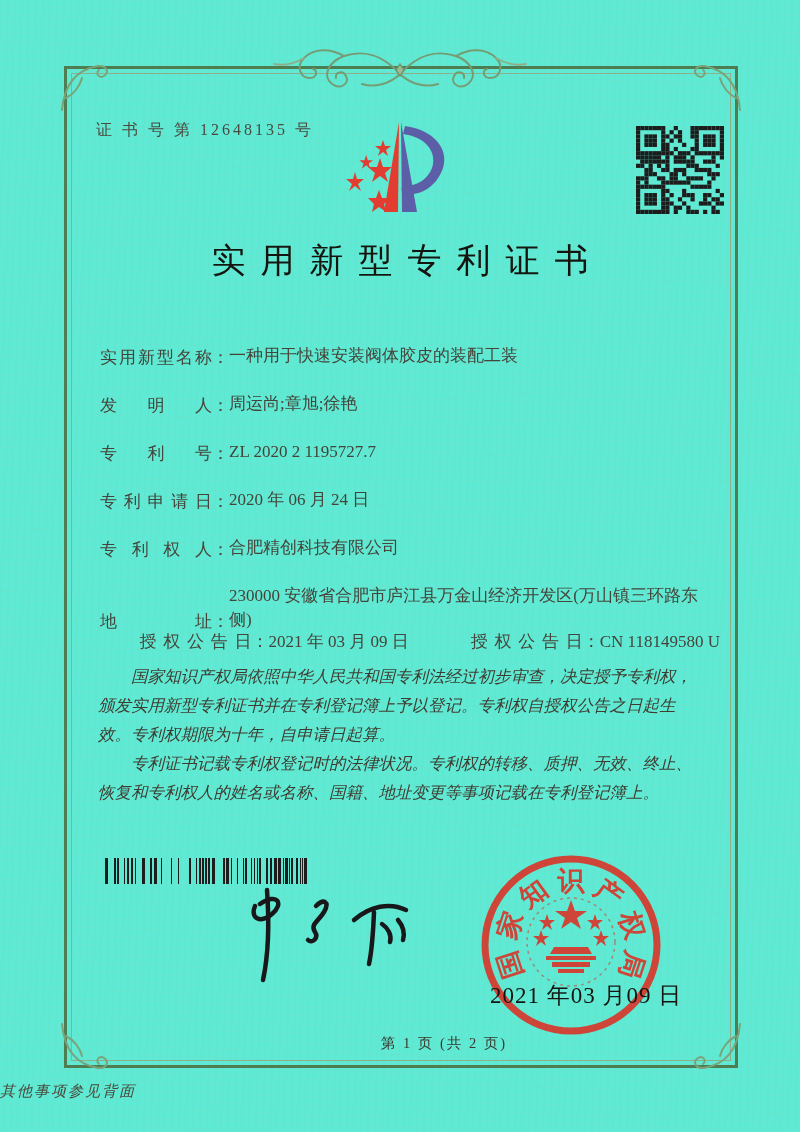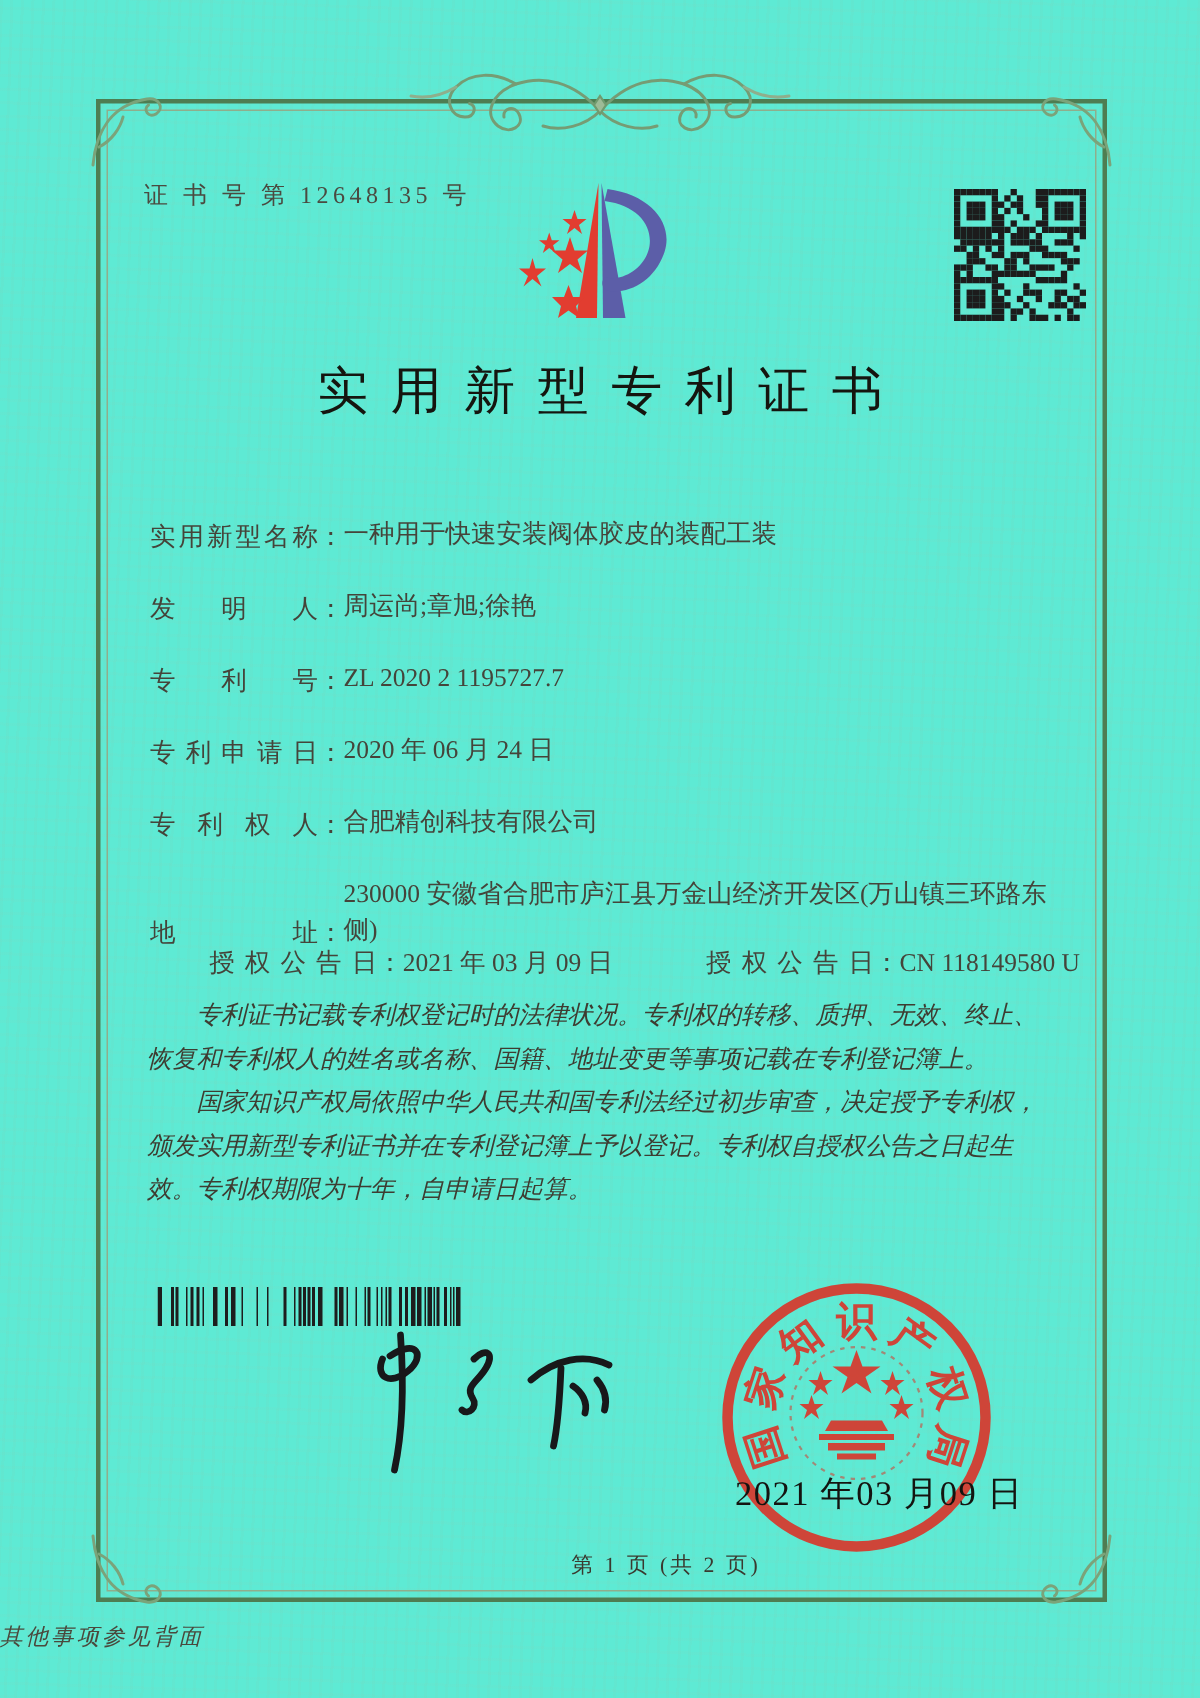--- a/index.html
+++ b/index.html
@@ -396,22 +396,22 @@
       <span class="fvalue">2021 年 03 月 09 日</span>
     </div>
     <div class="grant-pair right">
       <span class="flabel">授权公告日</span>
         <span class="fcolon">：</span>
       <span class="fvalue">CN 118149580 U</span>
     </div>
   </div>
 
   <div class="body-text">
+    <p>国家知识产权局依照中华人民共和国专利法经过初步审查，决定授予专利权，颁发实用新型专利证书并在专利登记簿上予以登记。专利权自授权公告之日起生效。专利权期限为十年，自申请日起算。</p>
     <p>专利证书记载专利权登记时的法律状况。专利权的转移、质押、无效、终止、恢复和专利权人的姓名或名称、国籍、地址变更等事项记载在专利登记簿上。</p>
-    <p>国家知识产权局依照中华人民共和国专利法经过初步审查，决定授予专利权，颁发实用新型专利证书并在专利登记簿上予以登记。专利权自授权公告之日起生效。专利权期限为十年，自申请日起算。</p>
   </div>
 
   <svg class="barcode" id="barcode" viewBox="0 0 206 26" preserveAspectRatio="none">
       <rect x="0" y="0" width="3" height="26"></rect>
       <rect x="9" y="0" width="2" height="26"></rect>
       <rect x="12" y="0" width="2" height="26"></rect>
       <rect x="19" y="0" width="1" height="26"></rect>
       <rect x="22" y="0" width="2" height="26"></rect>
       <rect x="26" y="0" width="2" height="26"></rect>
       <rect x="30" y="0" width="1" height="26"></rect>

